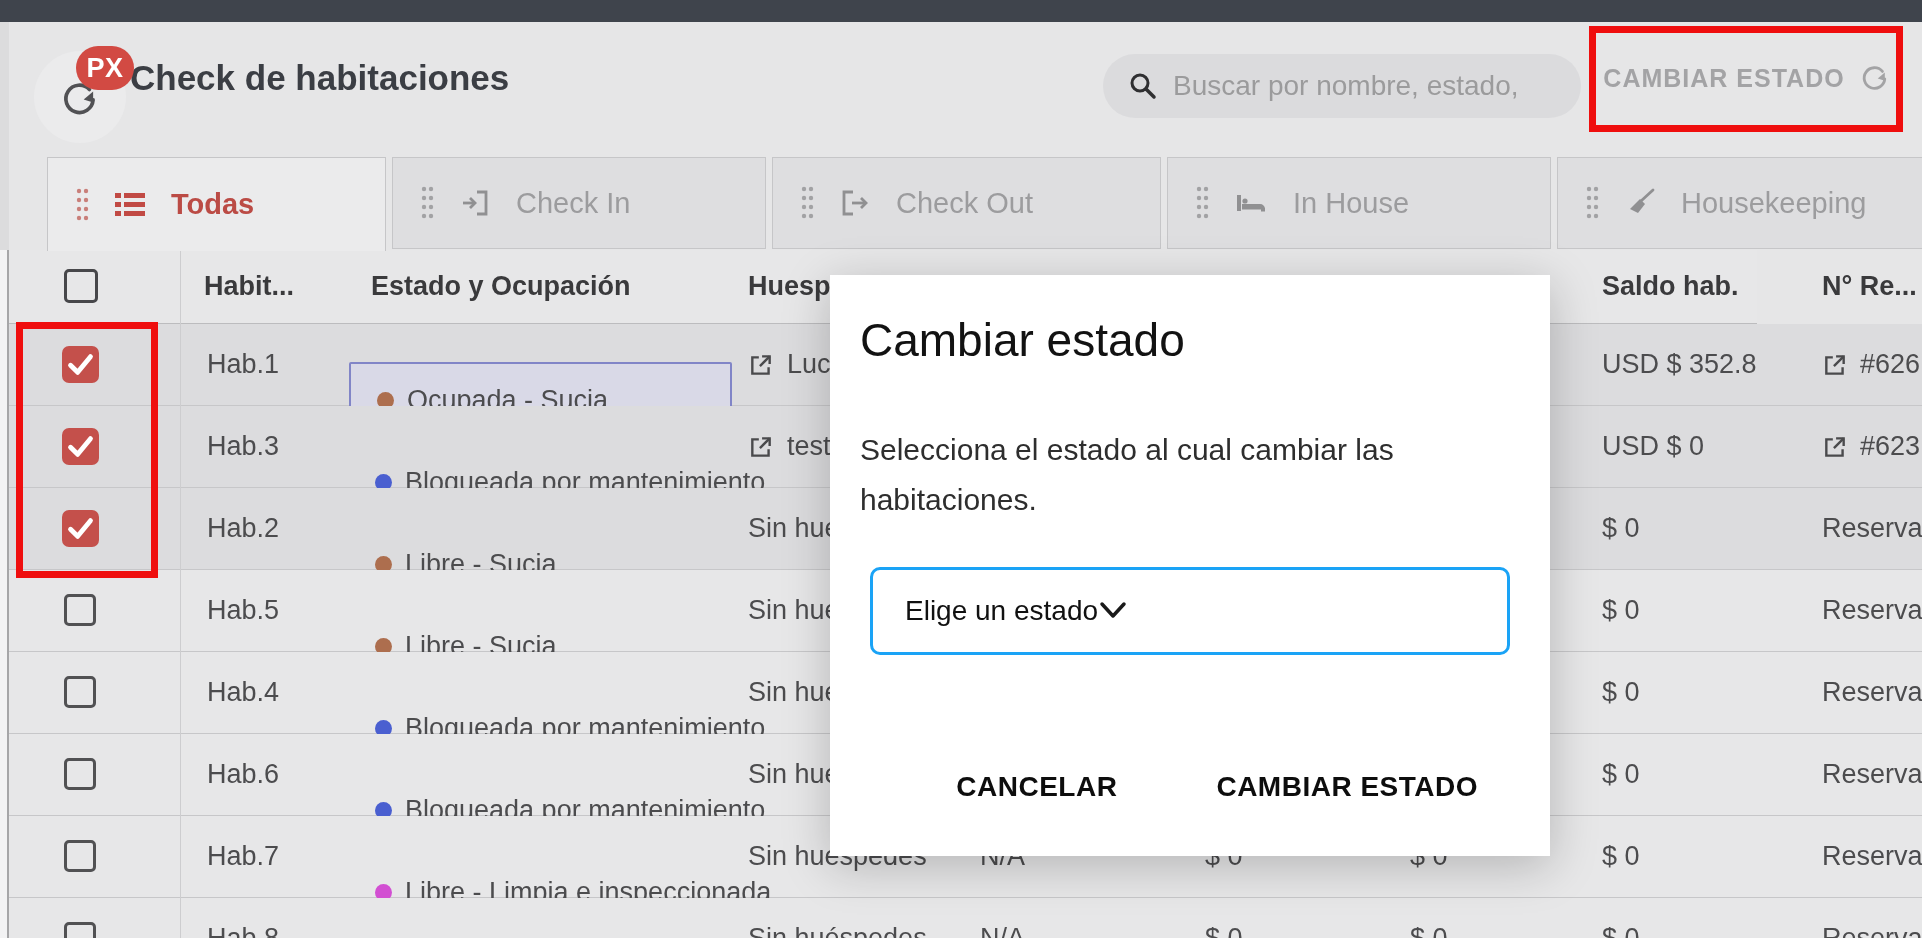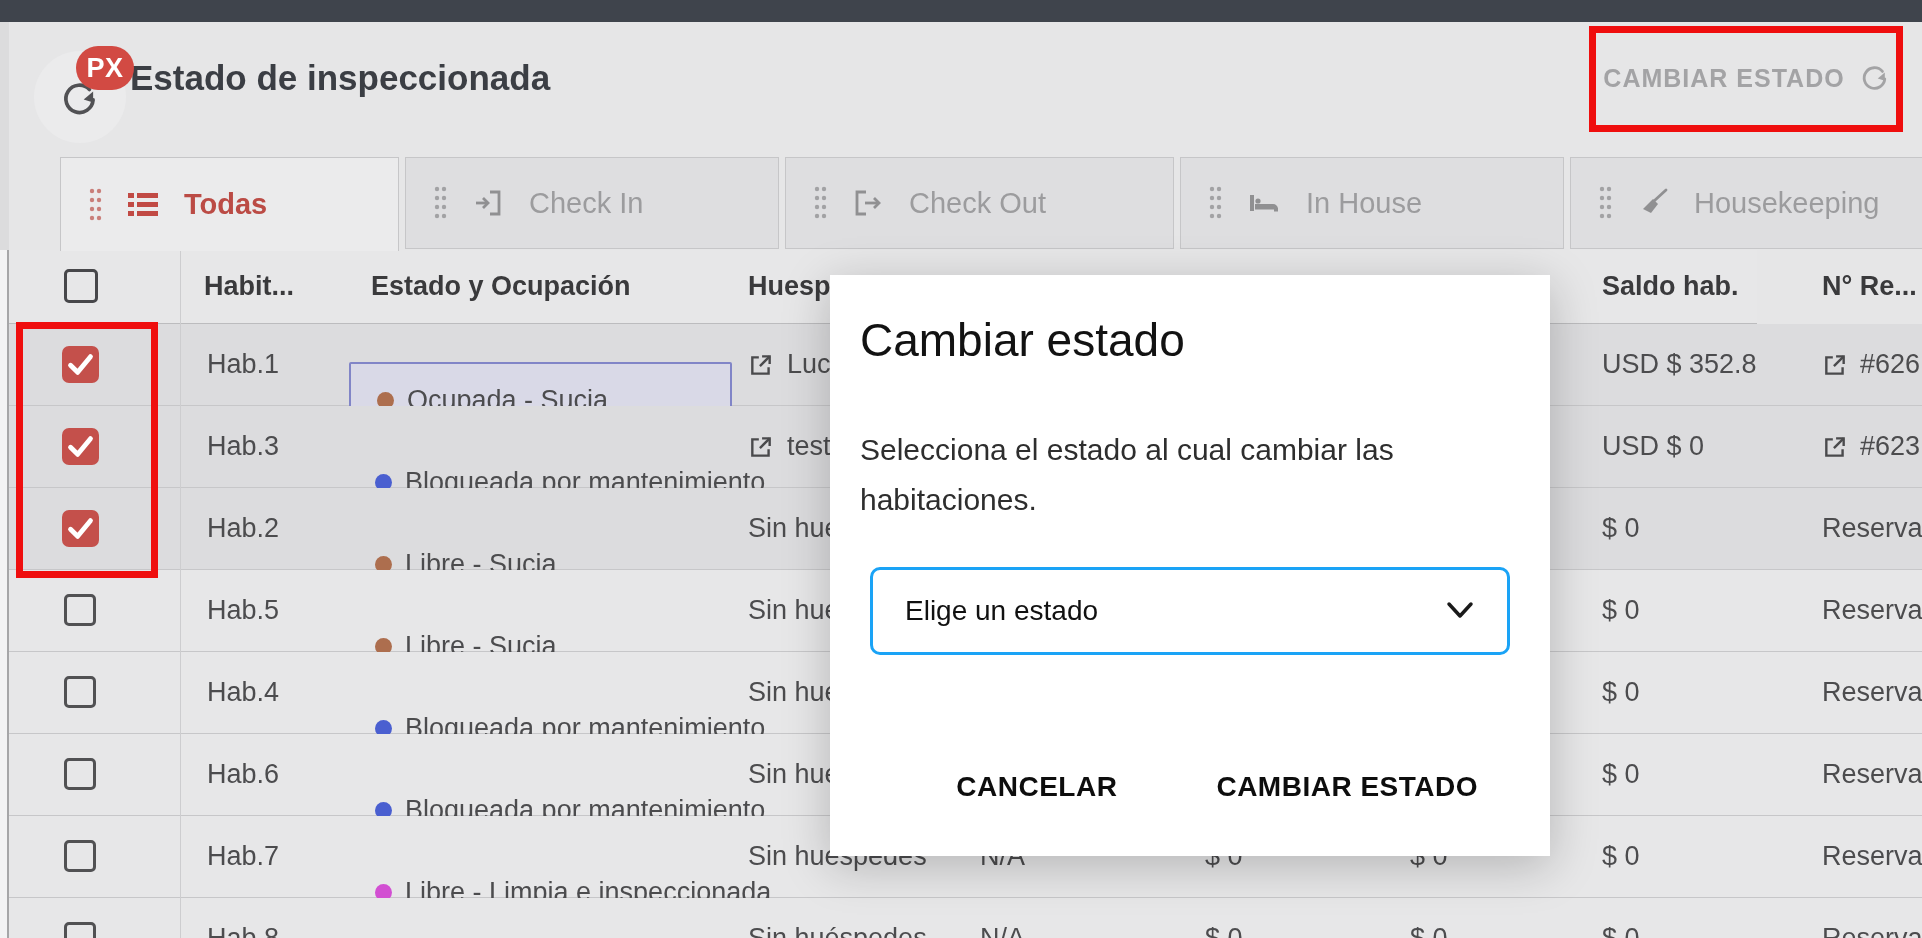--- a/index.html
+++ b/index.html
@@ -35,21 +35,21 @@
     color:#a3a3a5;font-size:25px;font-weight:bold;letter-spacing:1px;background:transparent;}
 
   
   .annot{position:absolute;border:7px solid #ef0e0e;z-index:30;pointer-events:none;}
   .annot-btn{left:1589px;top:26px;width:300px;height:92px;}
   .annot-checks{left:16px;top:322px;width:128px;height:242px;}
 
   
   .tab{position:absolute;top:157px;height:92px;box-sizing:border-box;
     background:#dedee0;border:1px solid #c6c6c8;display:flex;align-items:center;
-    padding-left:28px;gap:26px;color:#9c9c9e;font-size:29px;cursor:pointer;margin-left:13px;}
+    padding-left:28px;gap:26px;color:#9c9c9e;font-size:29px;cursor:pointer;}
   .tab .tab-icon{display:flex;color:#909092;}
   .tab.active{background:#ebebec;border-bottom:none;height:94px;z-index:4;
     color:#bb4b45;font-weight:bold;}
   .tab.active .tab-icon{color:#c14a44;}
   .tab.active .handle{color:#c97f7a;}
   .handle{display:flex;color:#a2a2a4;}
 
   
   .thead{position:absolute;left:9px;top:250px;width:1748px;height:74px;background:#e7e7e8;
     border-bottom:1px solid #bcbcbe;box-sizing:border-box;z-index:1;}
@@ -85,21 +85,21 @@
   .guest{position:absolute;left:739px;top:0;height:100%;display:flex;align-items:center;gap:13px;}
   .res{position:absolute;left:1813px;top:0;height:100%;display:flex;align-items:center;gap:12px;}
   .extlink{display:flex;color:#4a4a4c;}
 
   
   .modal{position:absolute;left:830px;top:275px;width:720px;height:581px;background:#ffffff;
     z-index:20;box-shadow:0 10px 45px rgba(0,0,0,.22);box-sizing:border-box;}
   .modal-title{position:absolute;left:30px;top:38px;font-size:46px;color:#121212;}
   .modal-body{position:absolute;left:30px;top:150px;width:600px;font-size:30px;line-height:50px;color:#2e2e2e;}
   .modal-select{position:absolute;left:40px;top:292px;width:640px;height:88px;border:3px solid #1aa3f6;
-    border-radius:10px;box-sizing:border-box;display:flex;align-items:center;justify-content:space-between;
+    border-radius:10px;box-sizing:border-box;display:flex;align-items:center;justify-content:flex-start;
     padding:0 32px;cursor:pointer;background:#fff;}
   .modal-select .sel-text{font-size:28px;color:#111;}
   .modal-footer{position:absolute;right:66px;top:495px;display:flex;gap:87px;}
   .modal-btn{font-size:28px;font-weight:bold;color:#0d0d0d;letter-spacing:.5px;cursor:pointer;background:none;border:none;
     font-family:"Liberation Sans", sans-serif;}
 </style>
 </head>
 <body>
 
 <div id="app">
@@ -109,22 +109,29 @@
   <div class="left-white-strip"></div>
   <div class="table-left-border"></div>
 
   <div class="refresh-circle">
     <svg width="42" height="42" viewBox="0 0 40 40">
       <path d="M29 9 A 13 13 0 1 0 32.5 19" fill="none" stroke="#515154" stroke-width="3.5" stroke-linecap="round"></path>
       <path d="M32.5 11 L32.5 21.5 L23.5 18.5 Z" fill="#515154"></path>
     </svg>
   </div>
   <div class="px-badge">PX</div>
-  <div class="page-title">Estado de inspeccionada</div>
-
+  <div class="page-title">Check de habitaciones</div>
+
+  <div class="search-pill">
+    <svg width="32" height="32" viewBox="0 0 32 32">
+      <circle cx="13" cy="13" r="8" fill="none" stroke="#2f2f31" stroke-width="3"></circle>
+      <line x1="19" y1="19" x2="27" y2="27" stroke="#2f2f31" stroke-width="3.5" stroke-linecap="round"></line>
+    </svg>
+    <span class="ph">Buscar por nombre, estado,</span>
+  </div>
 
   <div class="cambiar-top-btn">
     <span>CAMBIAR ESTADO</span>
     <svg width="30" height="30" viewBox="0 0 32 32">
       <path d="M25 9 A 11 11 0 1 0 27.5 17" fill="none" stroke="#a3a3a5" stroke-width="3" stroke-linecap="round"></path>
       <path d="M27.5 10 L27.5 19 L20 16.5 Z" fill="#a3a3a5"></path>
     </svg>
   </div>
 
   <div class="tab active" style="left:47px;width:339px;">

